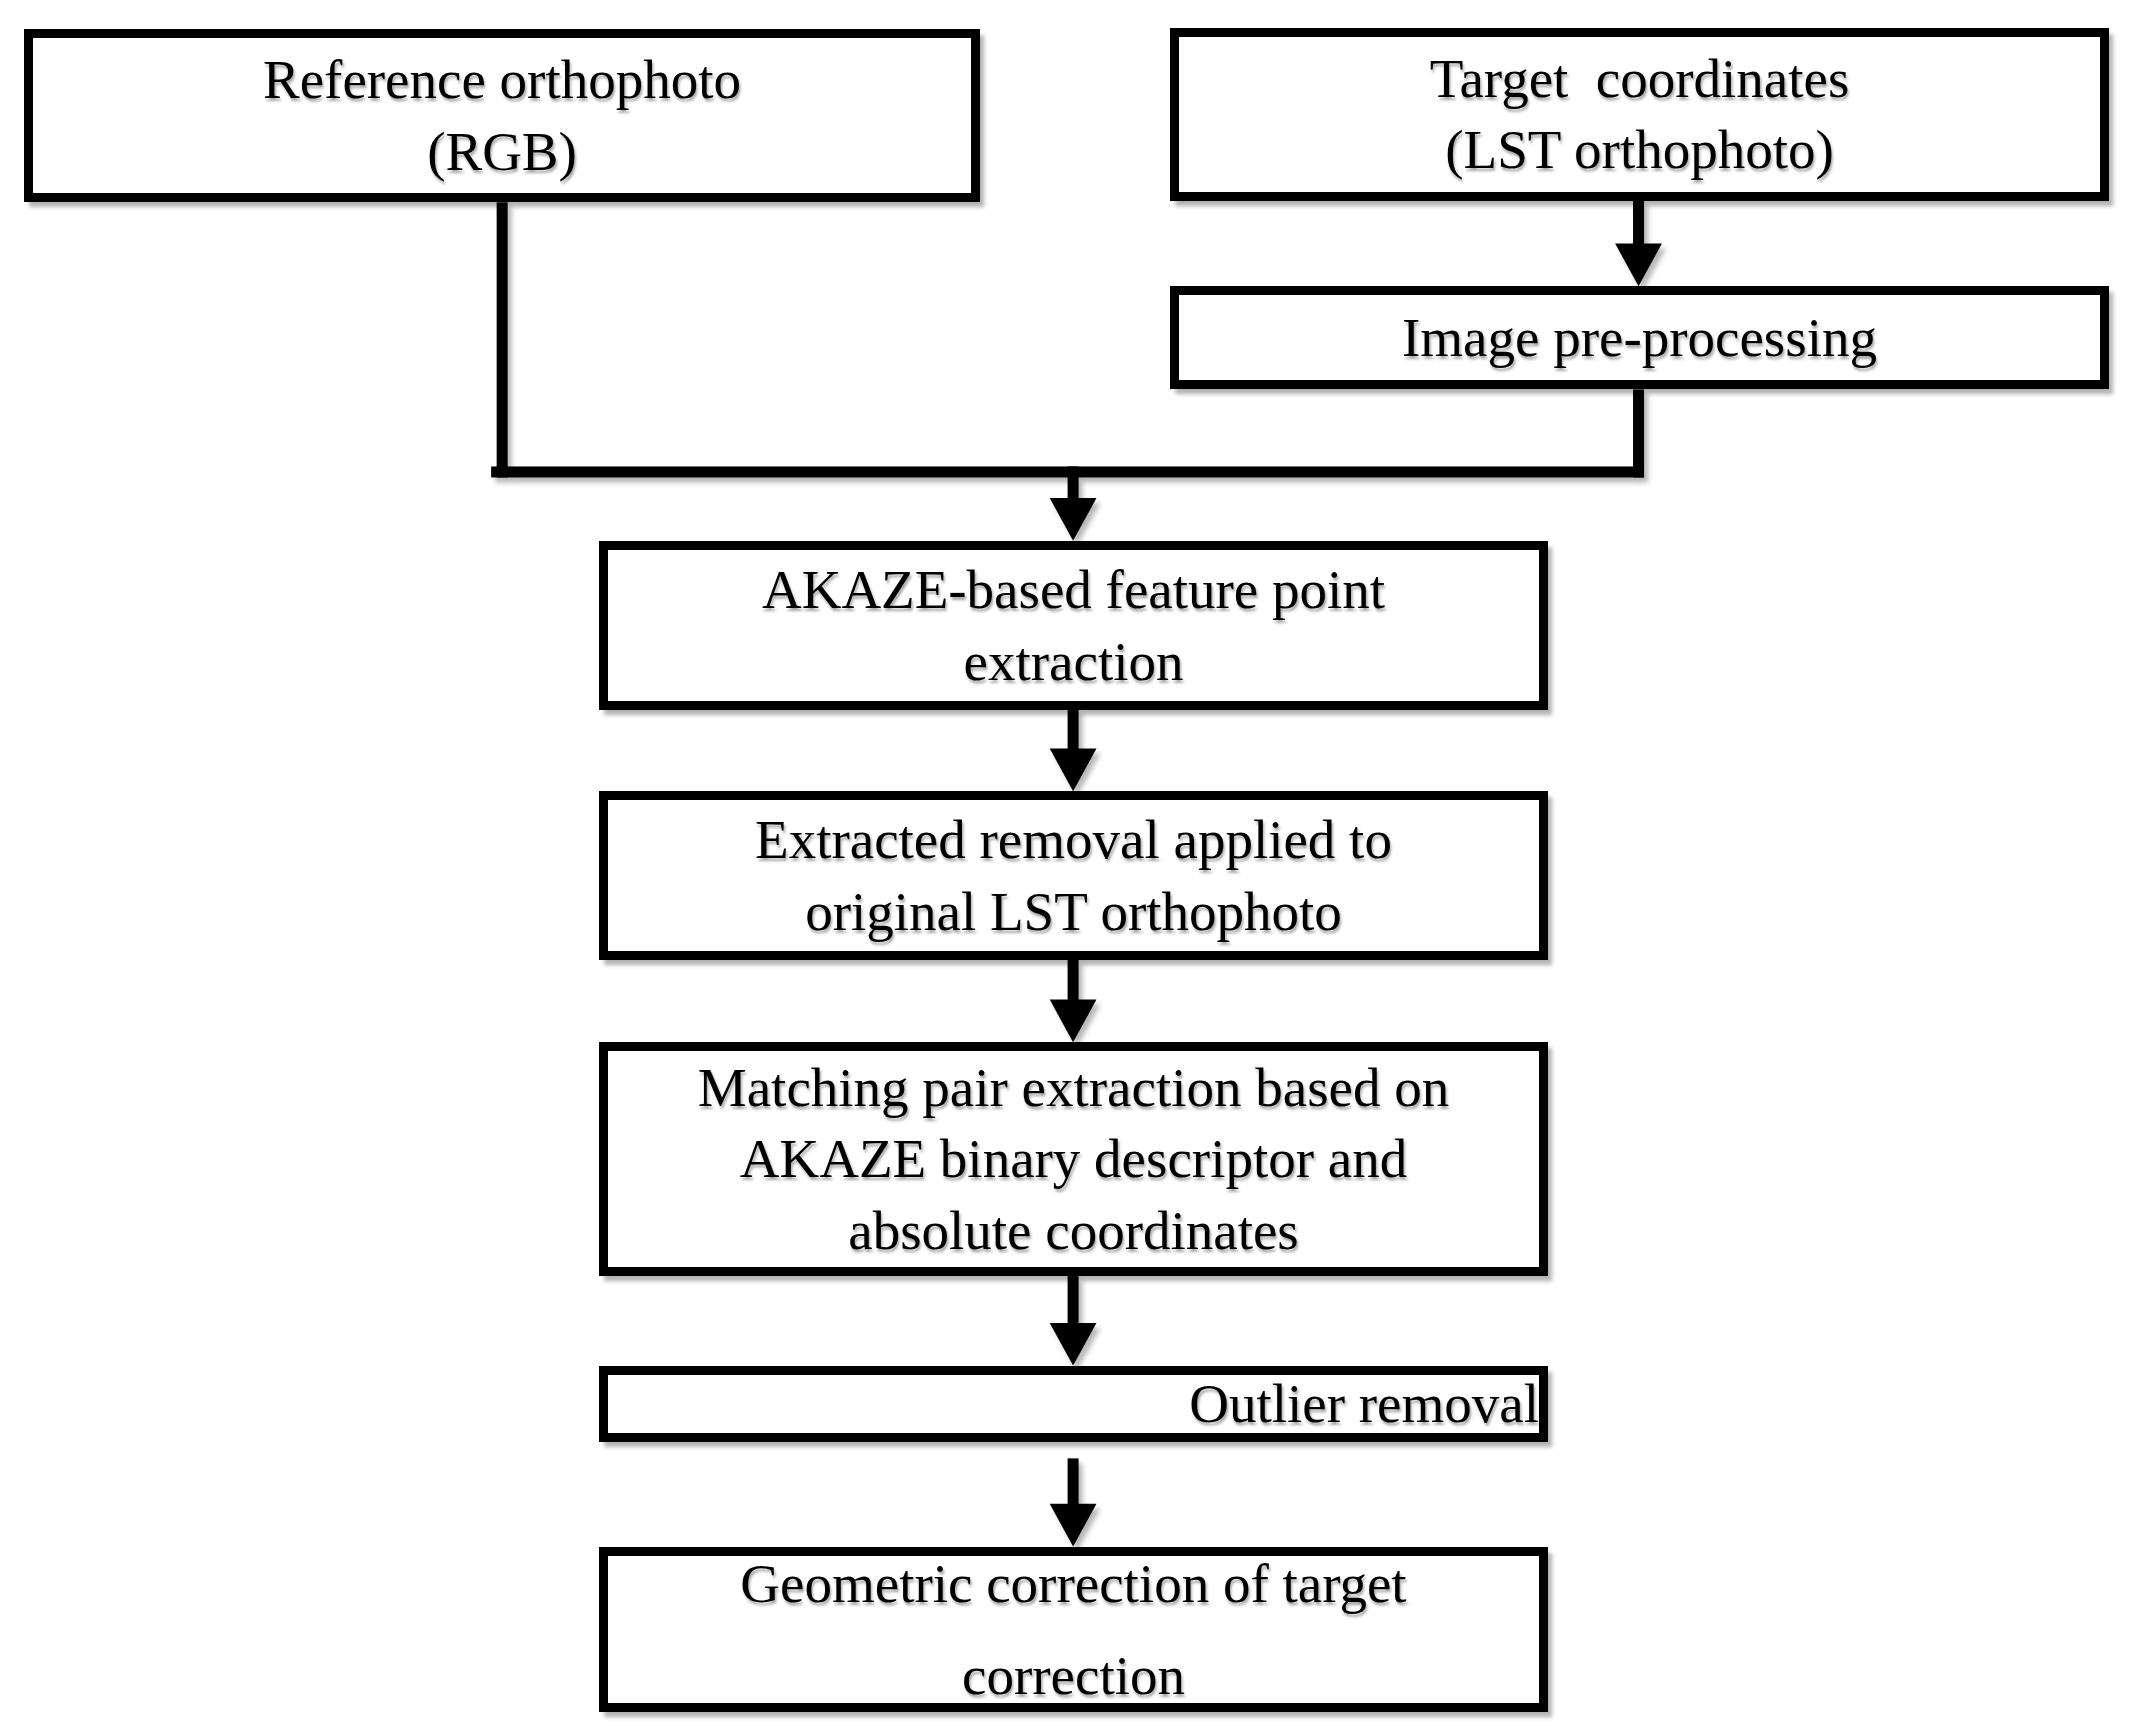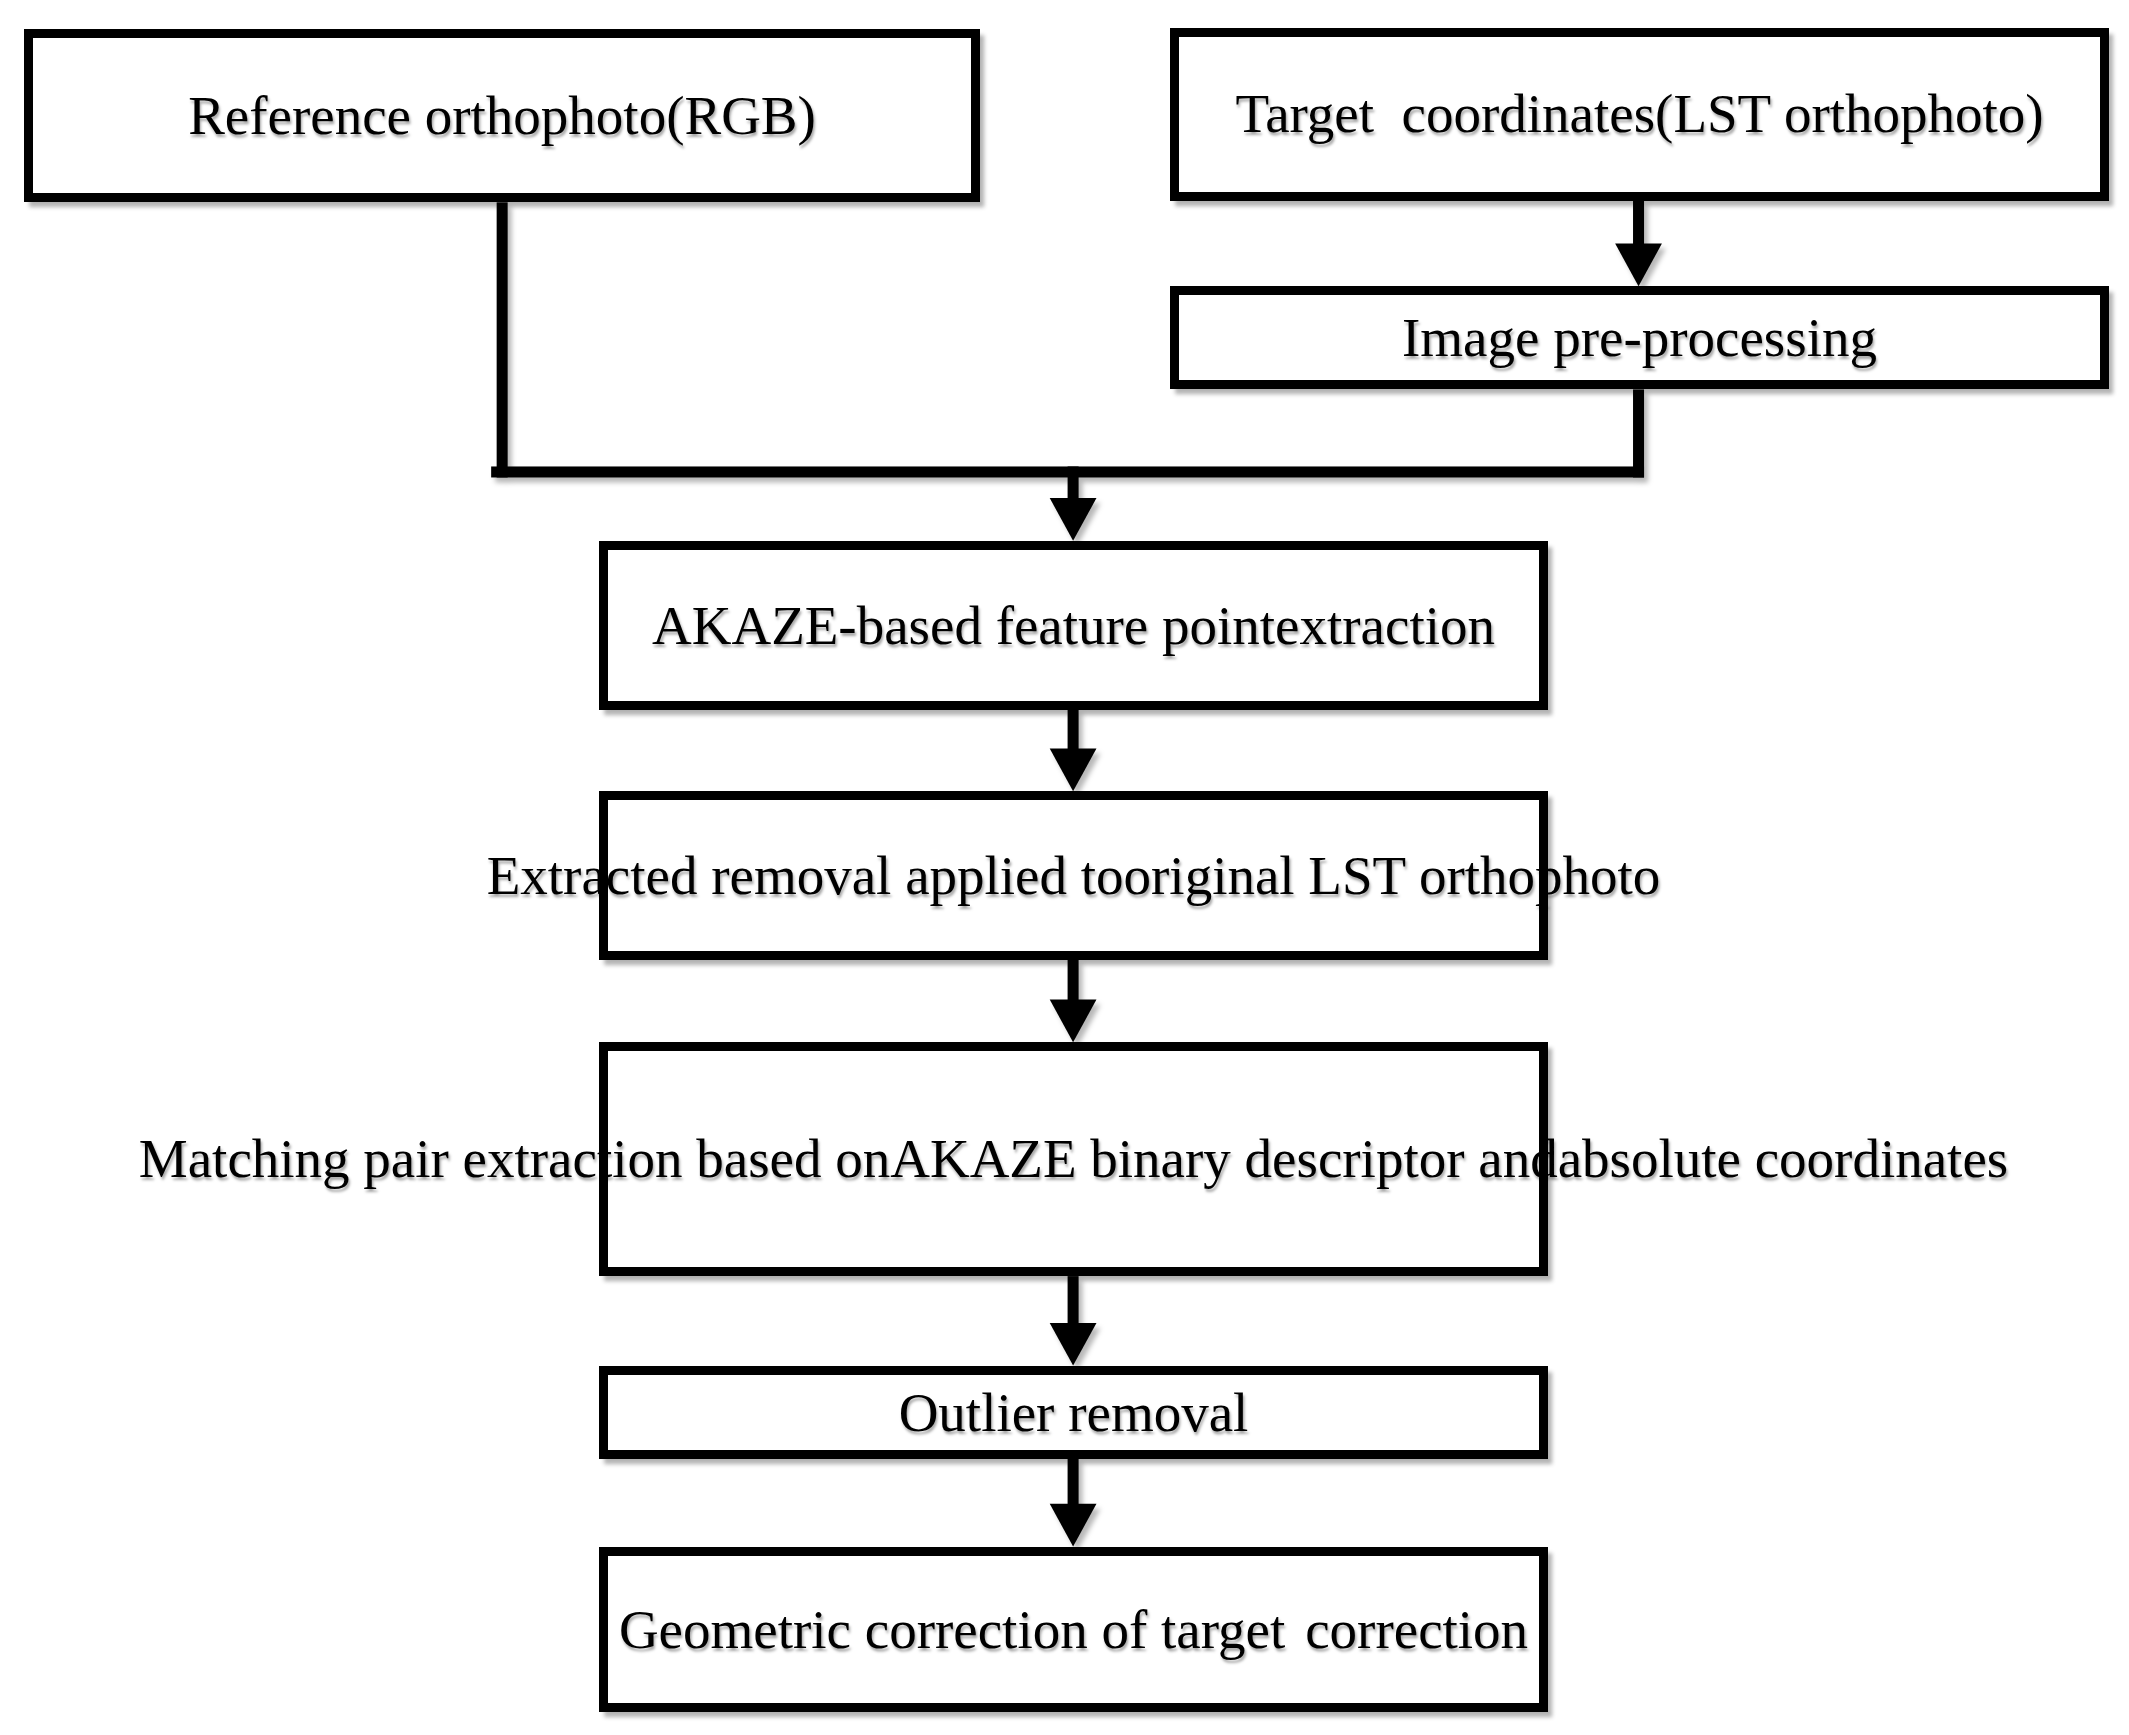--- a/index.html
+++ b/index.html
@@ -22,20 +22,21 @@
     width: 2129px;
     height: 1735px;
     filter: drop-shadow(4.1px 5.5px 2.8px rgba(0,0,0,0.28));
   }
   .fbox {
     position: absolute;
     box-sizing: border-box;
     background: #ffffff;
     border: 9.6px solid #000000;
     display: flex;
+    flex-direction: column;
     align-items: center;
     justify-content: center;
     text-align: center;
     box-shadow: 4.8px 6.2px 4.1px rgba(0,0,0,0.30);
   }
   .box-line {
     white-space: pre;
     font-size: 55px;
     line-height: 1.3;
     color: #000000;
@@ -97,21 +98,21 @@
     <div class="box-line">Extracted removal applied to</div>
     <div class="box-line">original LST orthophoto</div>
   </div>
 
   <div class="fbox" style="left:599px; top:1042px; width:949px; height:234px;">
     <div class="box-line">Matching pair extraction based on</div>
     <div class="box-line">AKAZE binary descriptor and</div>
     <div class="box-line">absolute coordinates</div>
   </div>
 
-  <div class="fbox" style="left:599px; top:1366px; width:949px; height:93px;">
+  <div class="fbox" style="left:599px; top:1366px; width:949px; height:76px;align-items:flex-end;">
     <div class="box-line">Outlier removal</div>
   </div>
 
   <div class="fbox" style="left:599px; top:1547px; width:949px; height:165px;gap:20px;">
     <div class="box-line">Geometric correction of target</div>
     <div class="box-line">correction</div>
   </div>
 
 </div>
 

